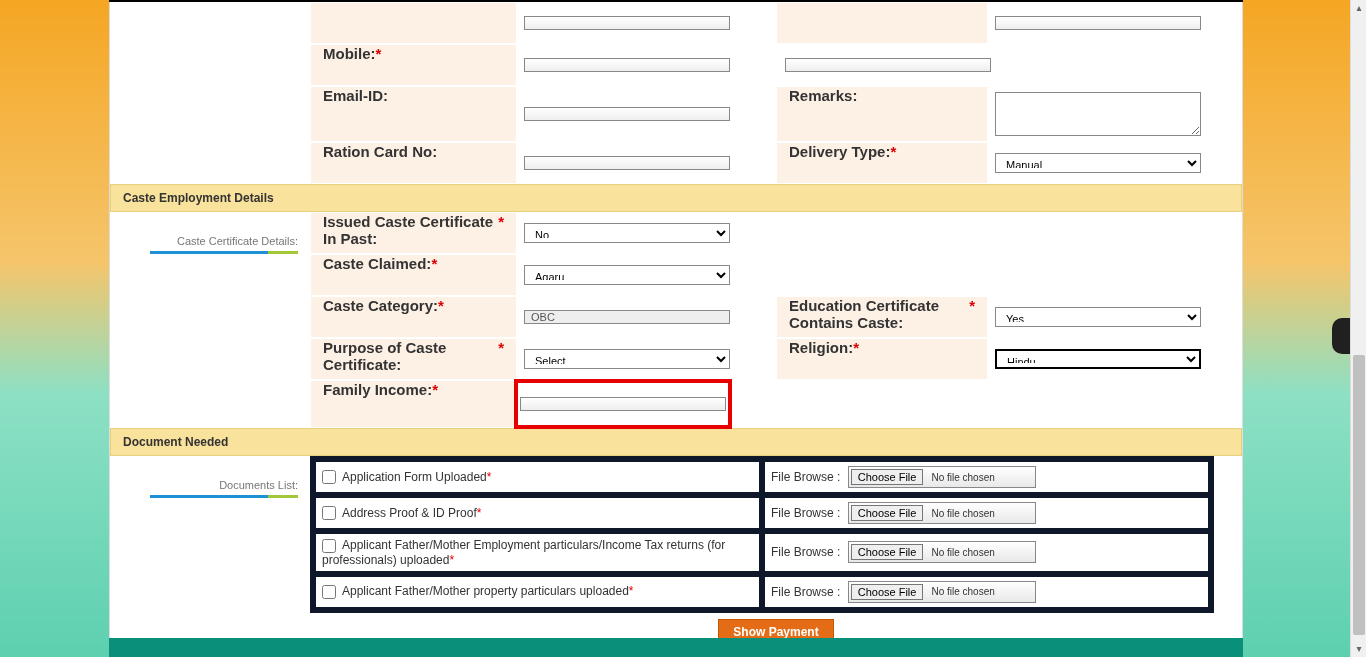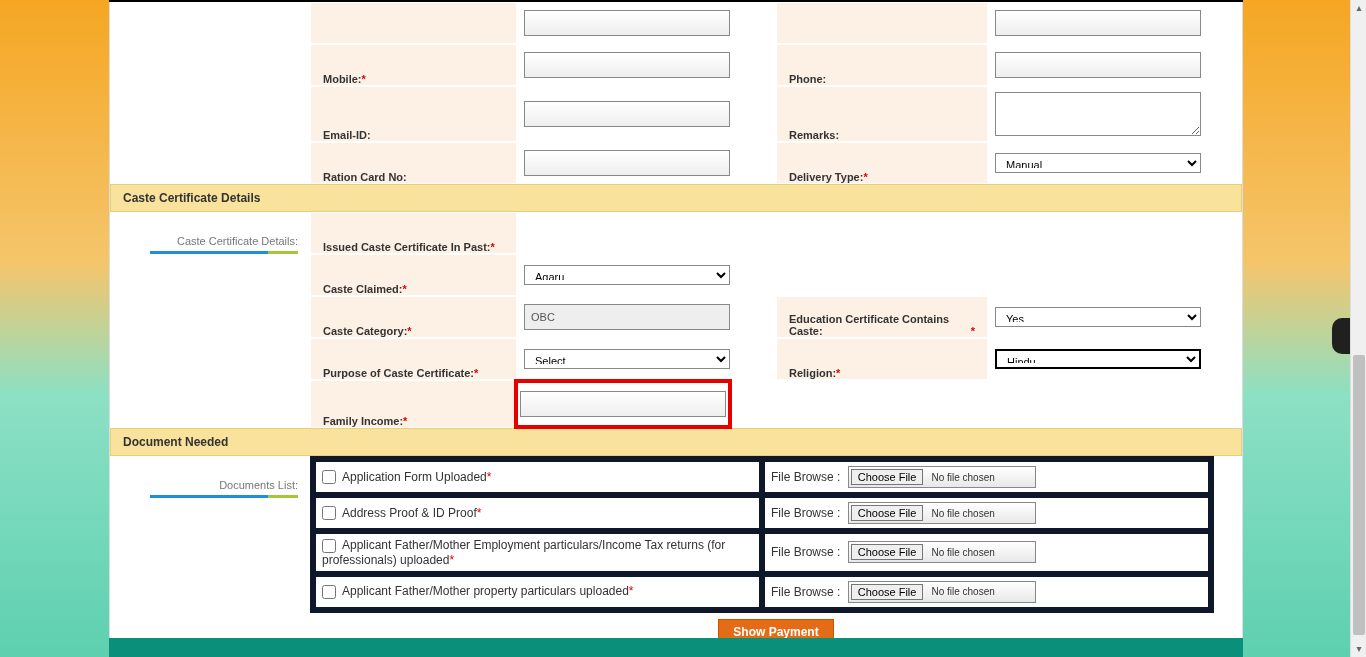--- a/index.html
+++ b/index.html
@@ -18,27 +18,27 @@
   .section { display: flex; }
   .left-col { width: 200px; min-width: 200px; padding: 23px 12px 0 0; text-align: right; color: #777; font-size: 11px; }
   .left-col .ttl { display: block; margin-bottom: 4px; }
   .underline { height: 3px; background: linear-gradient(to right, #1e90d6 0%, #1e90d6 80%, #a4c639 80%, #a4c639 100%); margin-left: 40px; }
   .right-col { flex: 1; }
 
   .form-grid { display: flex; flex-wrap: wrap; }
   .row { display: flex; align-items: center; height: 42px; border: 1px solid #fff; }
   .row.half { width: 50%; }
   .row.full { width: 100%; }
-  .label { background: #fdf1e6; padding: 0 12px; font-weight: bold; font-size: 11px; color: #333; display: flex; align-items: flex-end; height: 100%; }
+  .label { background: #fdf1e6; padding: 0 12px; font-weight: bold; font-size: 15px; color: #333; display: flex; align-items: flex-start; height: 100%; }
   .w205 { width: 205px; min-width: 205px; }
   .w210 { width: 210px; min-width: 210px; }
   .req { color: #d00; }
   .control { padding: 0 8px; display: flex; align-items: center; height: 100%; }
   .input-box, .select-box, .textarea-box { border: 1px solid #888; background: linear-gradient(to bottom, #fff, #eee); font-family: inherit; font-size: 11px; padding: 4px 6px; }
-  .input-box { width: 206px; height: 26px; }
+  .input-box { width: 206px; height: 14px; }
   .select-box { width: 206px; height: 20px; background: #fff; }
   .textarea-box { width: 206px; height: 44px; resize: both; background: #fff; }
   .disabled { background: #eee; color: #555; }
 
   .highlight { outline: 4px solid #e60000; outline-offset: -2px; padding: 4px; }
   .thick-border select { border: 2px solid #000; }
 
   .section-header { background: #f9e29b; border: 1px solid #e8cf7c; padding: 6px 12px; font-weight: bold; color: #333; font-size: 12px; }
 
   .notes { color: #d00; font-weight: bold; font-size: 12px; padding: 6px 4px; line-height: 1.5; }
@@ -85,21 +85,20 @@
           <div class="row half">
             <div class="label w205">
                 <span>Mobile:</span>
                 <span class="req">*</span>
               </div>
             <div class="control">
                 <input class="input-box" style="">
               </div>
           </div>
           <div class="row half">
-            <div class="label w210">Phone:</div>
             <div class="control">
                 <input class="input-box" style="">
               </div>
           </div>
 
           <div class="row half" style="height:56px">
             <div class="label w205">Email-ID:</div>
             <div class="control">
                 <input class="input-box" style="">
               </div>
@@ -123,33 +122,36 @@
                 <span class="req">*</span>
               </div>
             <div class="control">
                 <select class="select-box"><option>Manual</option></select>
               </div>
           </div>
 
         </div>
       </div>
 
-      <div class="section-header">Caste Certificate Details</div>
+      <div class="section-header">Caste Employment Details</div>
 
       <div class="section">
         <div class="left-col">
           <span class="ttl">Caste Certificate Details:</span>
           <div class="underline"></div>
         </div>
         <div class="right-col form-grid">
 
           <div class="row full">
             <div class="label w205">
                 <span>Issued Caste Certificate In Past:</span>
                 <span class="req">*</span>
+              </div>
+            <div class="control">
+                <select class="select-box"><option>No</option></select>
               </div>
           </div>
 
           <div class="row full">
             <div class="label w205">
                 <span>Caste Claimed:</span>
                 <span class="req">*</span>
               </div>
             <div class="control">
                 <select class="select-box"><option>Agaru</option></select>

